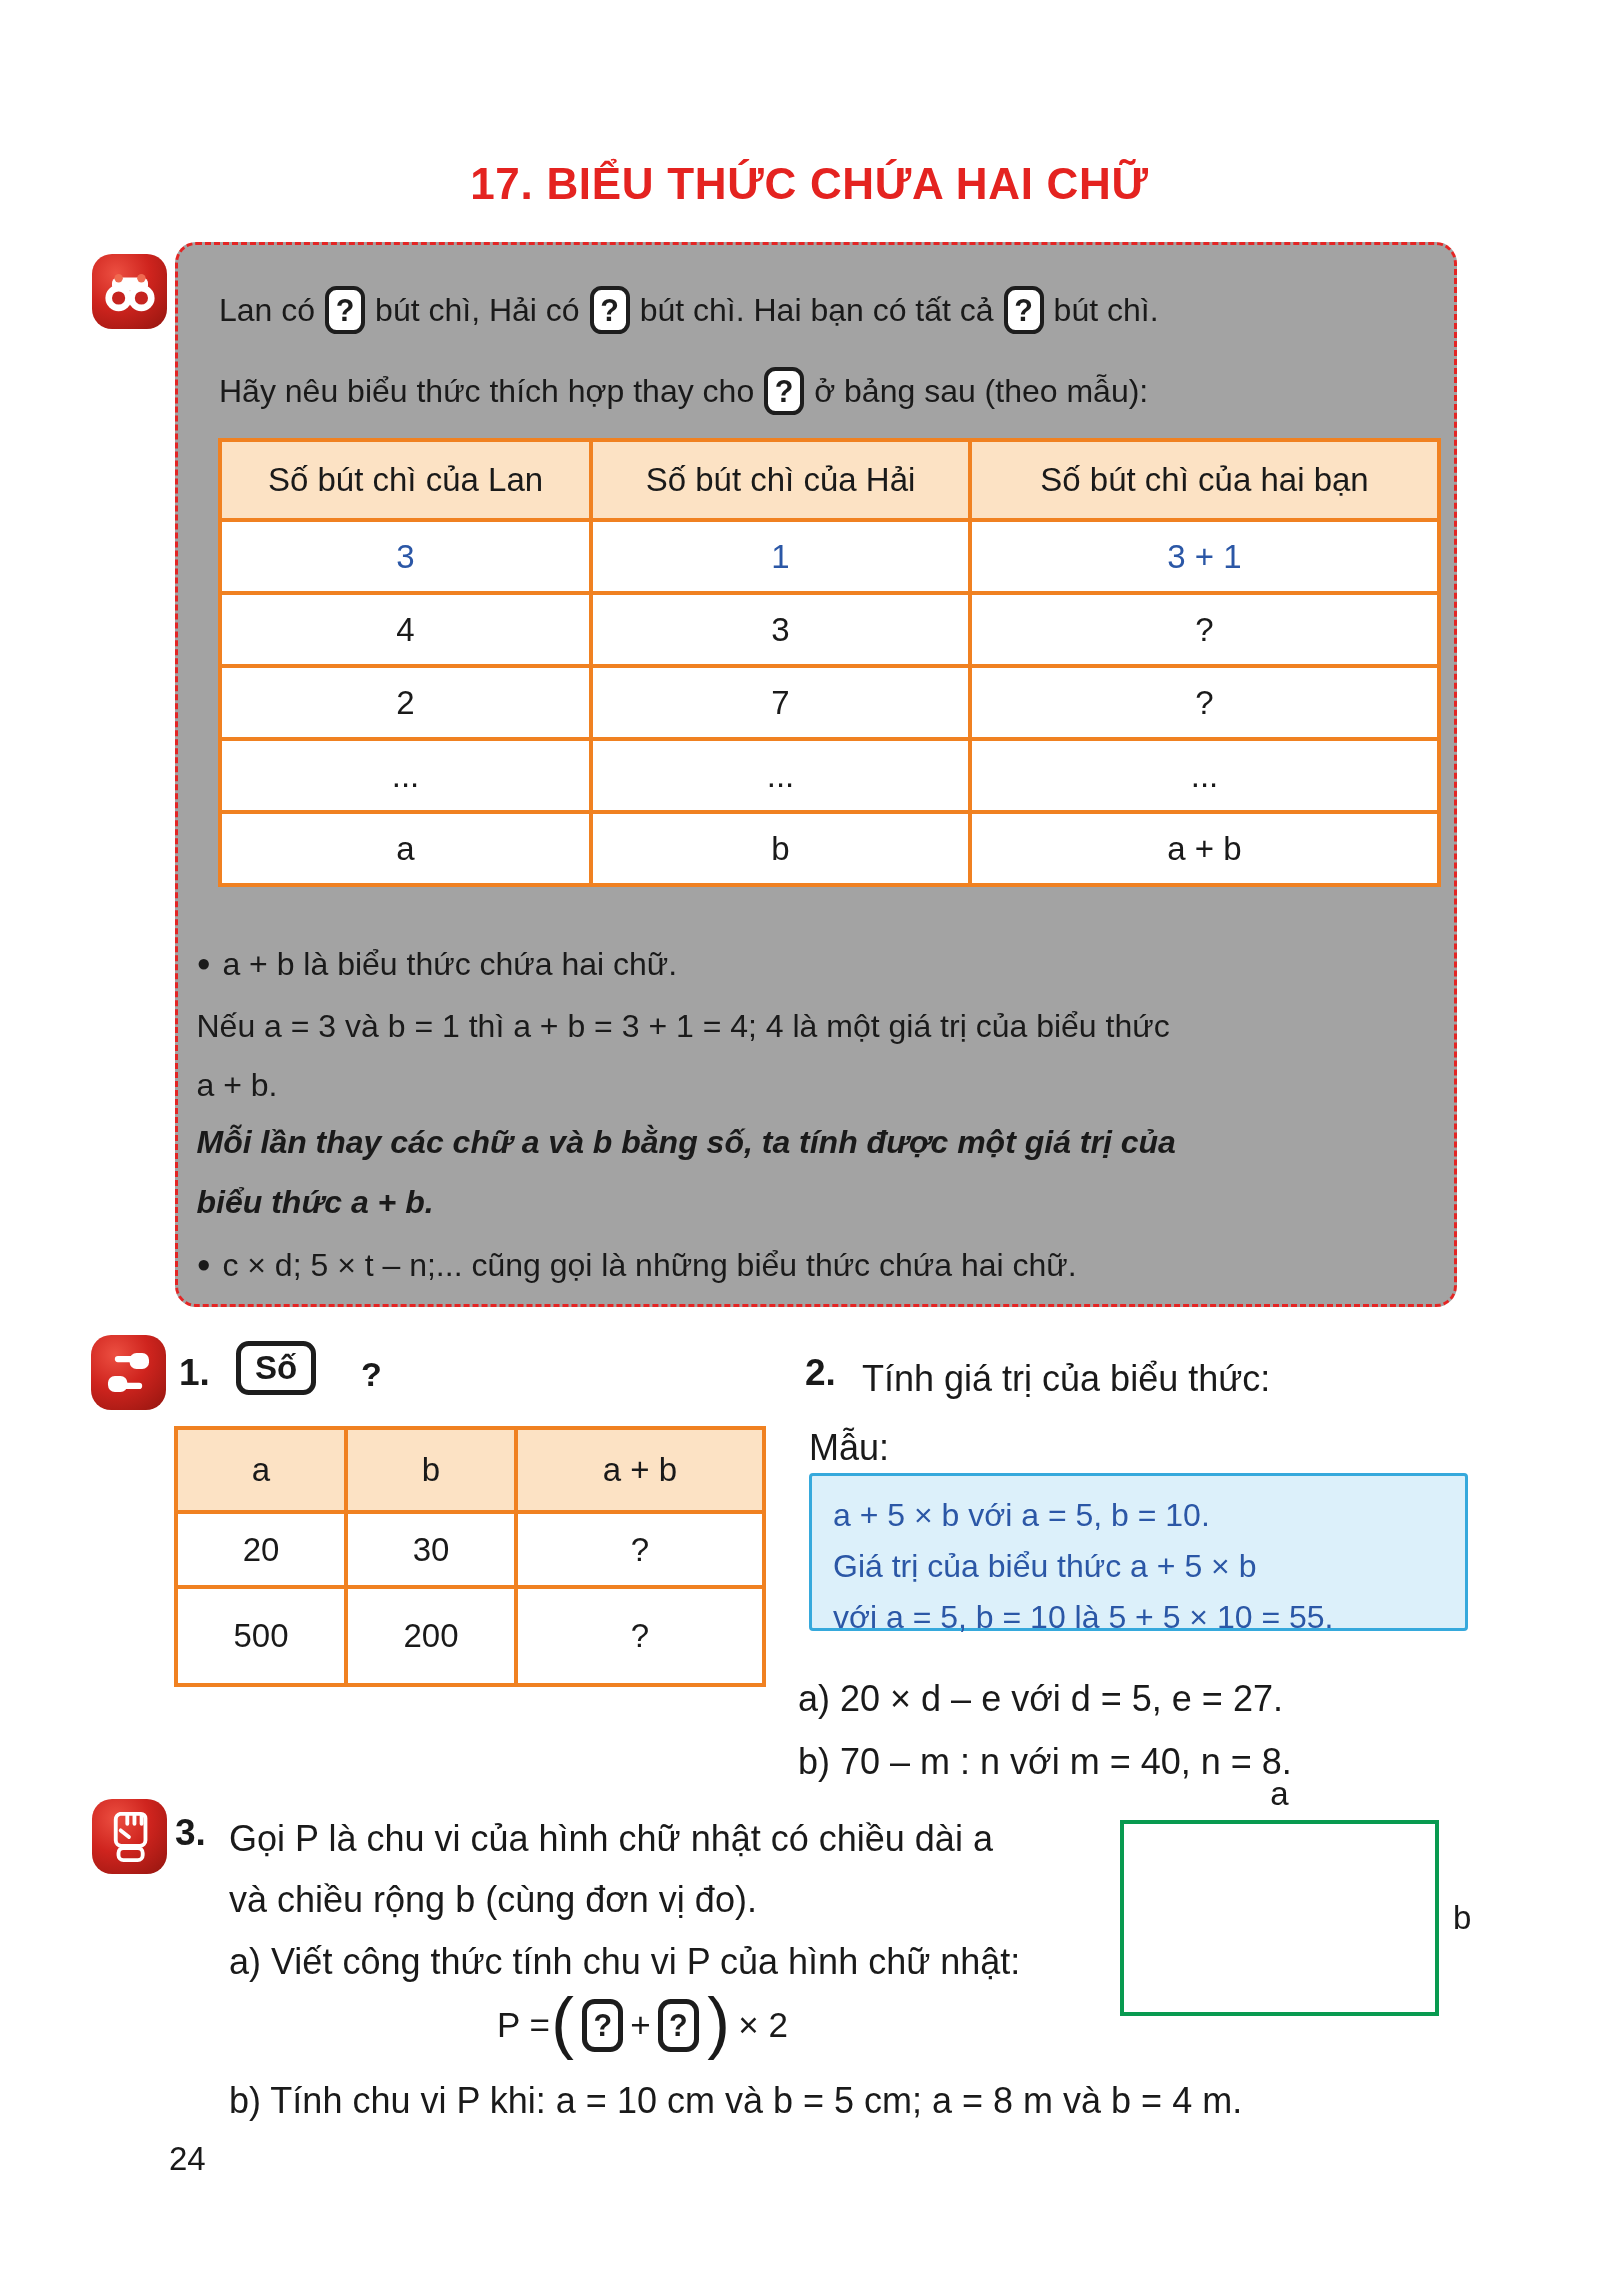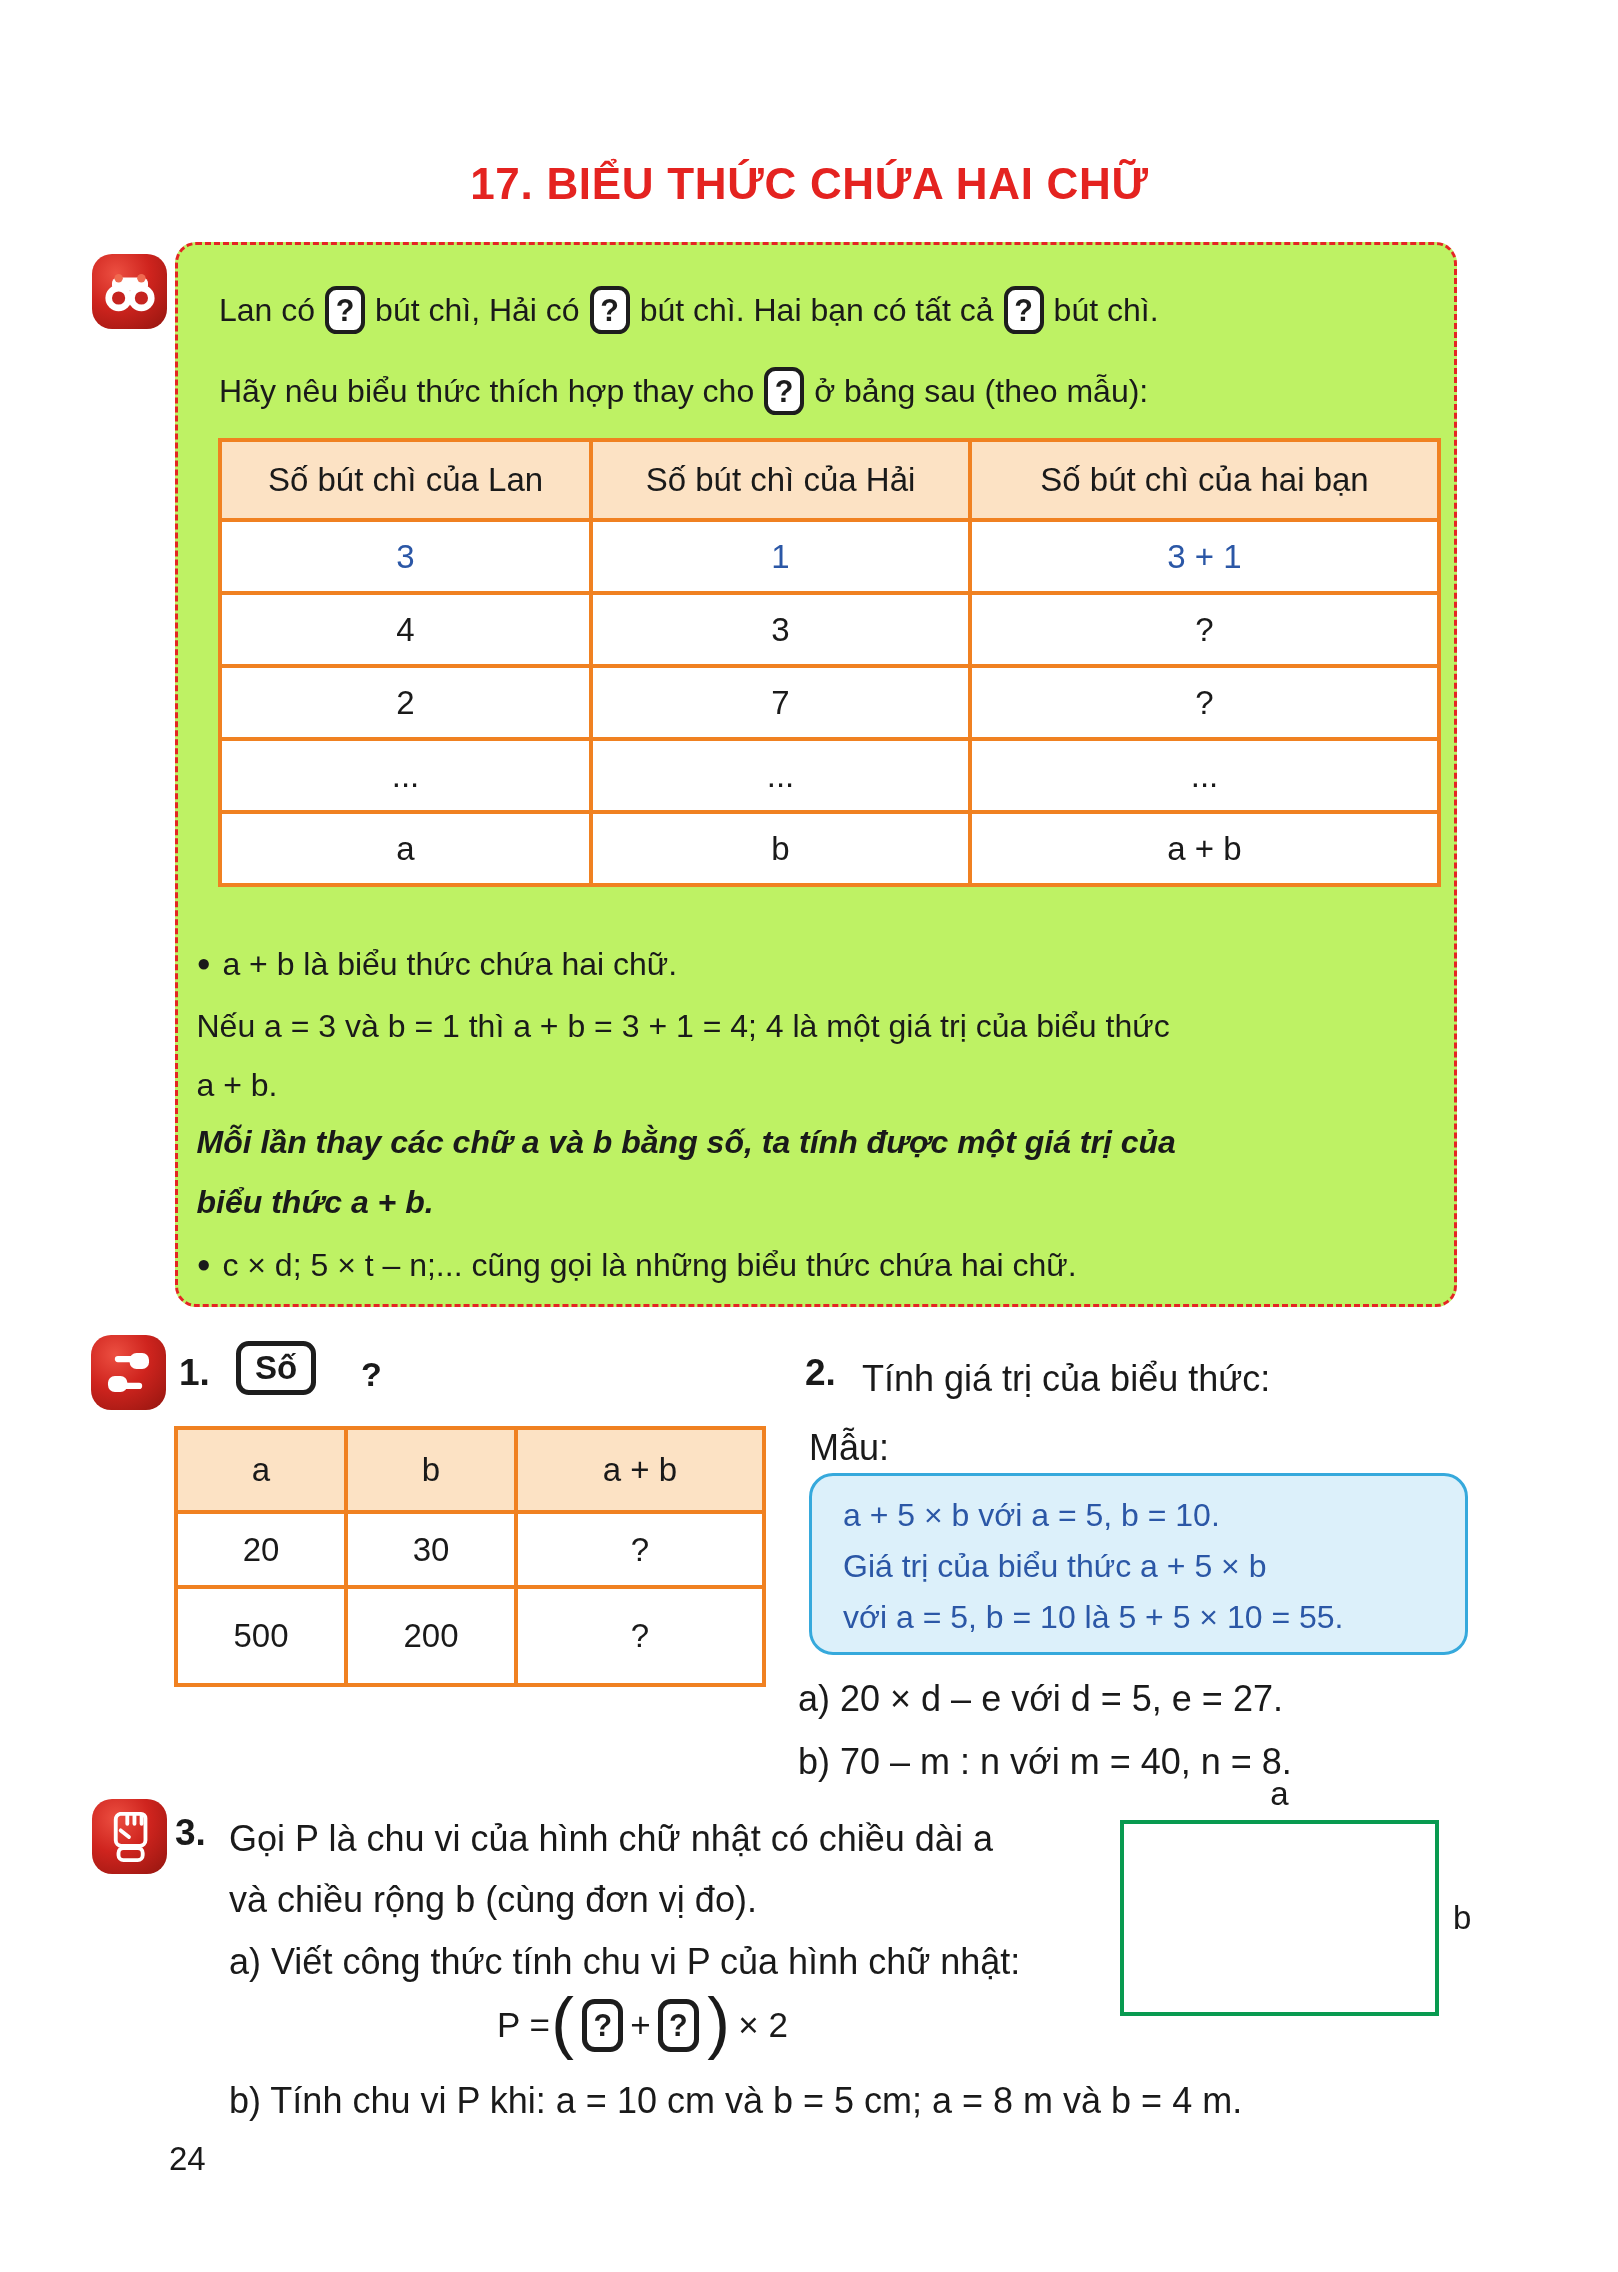--- a/index.html
+++ b/index.html
@@ -10,21 +10,21 @@
   }
 
   .title {
     position:absolute; left:0; top:139px; width:1619px; text-align:center;
     font-size:44px; font-weight:bold; color:#e42320; letter-spacing:0.7px;
   }
 
   
   .explore-box {
     position:absolute; left:175px; top:222px; width:1282px; height:1065px;
-    background:#bef264; border:3.5px dashed #e42524; border-radius:21px;
+    background:#a3a3a3; border:3.5px dashed #e42524; border-radius:21px;
   }
   .icon-badge {
     position:absolute; width:75px; height:75px; border-radius:20px;
     background:radial-gradient(circle at 32% 26%, #ec4f41 0%, #cf241e 45%, #93150f 100%);
     display:flex; align-items:center; justify-content:center; z-index:5;
   }
   .text-line { position:absolute; display:flex; align-items:center; font-size:32px; white-space:nowrap; }
   .qbox {
     display:inline-flex; align-items:center; justify-content:center;
     width:40px; height:48px; border:4.3px solid #1d1d1d; border-radius:11.4px;
@@ -47,23 +47,23 @@
   .ex-num { position:absolute; font-size:37px; font-weight:bold; }
   .so-badge {
     position:absolute; display:inline-flex; align-items:center; justify-content:center;
     border:5px solid #1d1d1d; border-radius:12.8px; background:#ffffff;
     font-size:33px; font-weight:bold; padding:5.7px 14px; height:54px;
   }
   .plain { position:absolute; font-size:36px; white-space:nowrap; }
   .bold-q { position:absolute; font-size:34px; font-weight:bold; }
 
   .sample-box {
-    position:absolute; left:809px; top:1453px; width:659px; height:182px;
-    background:#dcf0fa; border:3.5px solid #36a9dc; border-radius:24px;
-    padding:14px 31px; color:#2b57a6; font-size:32px; line-height:51px; white-space:nowrap;
+    position:absolute; left:809px; top:1453px; width:659px; height:158px;
+    background:#dcf0fa; border:3.5px solid #36a9dc; border-radius:4px;
+    padding:14px 21px; color:#2b57a6; font-size:32px; line-height:51px; white-space:nowrap;
   }
 
   
   .formula { position:absolute; left:497px; top:1971px; display:flex; align-items:center; font-size:35px; }
   .paren { font-size:68px; font-weight:400; line-height:1; margin:0 1.4px; transform:translateY(-2.8px); }
   .formula .qbox { width:41px; height:53px; border-width:5px; border-radius:12.8px; margin:0 7px; }
   .rect-fig { position:absolute; left:1120px; top:1800px; width:319px; height:196px;
     border:4.3px solid #089a50; background:#ffffff; }
   .fig-label { position:absolute; font-size:33px; color:#1a1a1a; }
 

